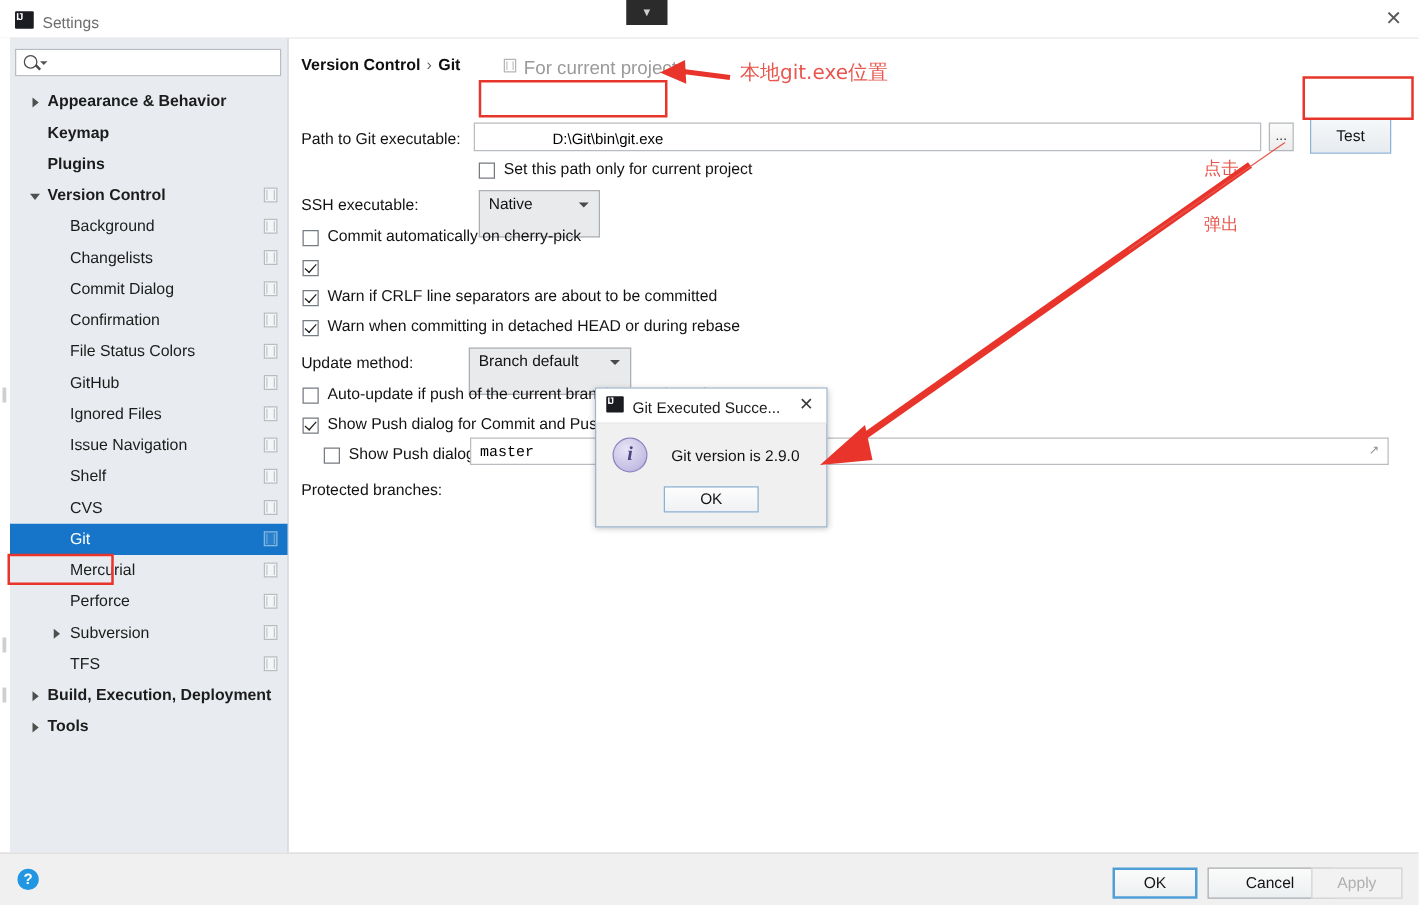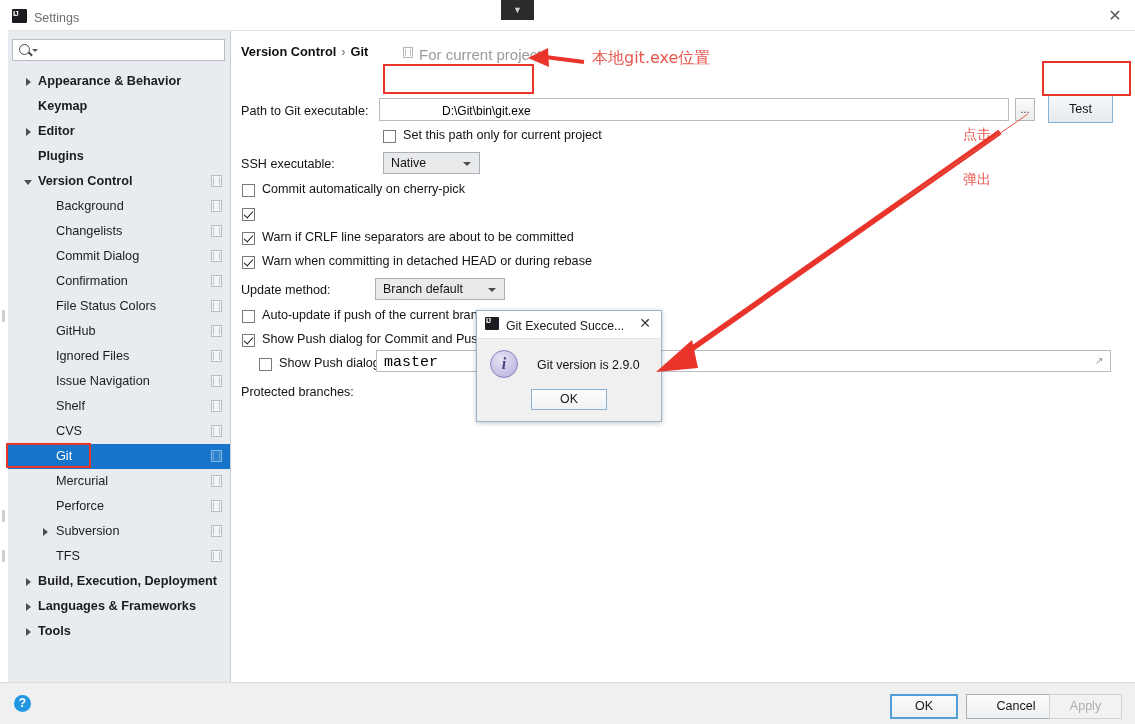--- a/index.html
+++ b/index.html
@@ -60,26 +60,26 @@
 
   .pathfield{position:absolute;left:148px;top:67px;width:630px;height:23px;background:#fff;border:1px solid #b9bcc0;box-sizing:border-box;}
   .pathfield input{position:absolute;left:24px;top:3px;width:610px;height:16px;border:0;outline:none;font-size:12px;background:transparent;font-family:"Liberation Sans",sans-serif;margin-left:36px;}
   .btn-dots{position:absolute;left:784px;top:67px;width:20px;height:23px;background:linear-gradient(#fbfbfb,#ececec);border:1px solid #b3b6ba;box-sizing:border-box;font-size:11px;text-align:center;line-height:20px;color:#333;cursor:default;}
   .btn-test{position:absolute;left:817px;top:64px;width:65px;height:28px;background:linear-gradient(#f6f8fa,#e6ebef);border:1px solid #8ab2d4;box-sizing:border-box;font-size:12.5px;text-align:center;line-height:26px;color:#161616;cursor:default;}
 
   .cb{position:absolute;width:13px;height:13px;border:1px solid #767b80;background:#fff;box-sizing:border-box;cursor:default;}
   .cb.on::after{content:"";position:absolute;left:3px;top:0px;width:4px;height:8px;border:solid #1d1d1d;border-width:0 1.6px 1.6px 0;transform:rotate(42deg);}
   .cbtext{position:absolute;font-size:12.6px;color:#131313;white-space:nowrap;}
 
-  .combo{position:absolute;background:#e9eaec;border:1px solid #acb0b4;box-sizing:border-box;height:22px;cursor:default;}
+  .combo{position:absolute;background:#e9eaec;border:1px solid #acb0b4;box-sizing:border-box;height:38px;cursor:default;}
   .combo .cv{position:absolute;left:7px;top:3px;font-size:12.4px;color:#121212;}
   .combo .cc{position:absolute;right:8px;top:9px;width:0;height:0;border-left:4px solid transparent;border-right:4px solid transparent;border-top:4.5px solid #4a4a4a;}
 
   .branchfield{position:absolute;left:376px;top:350px;width:735px;height:22px;background:#fff;border:1px solid #b9bcc0;box-sizing:border-box;}
-  .branchfield input{position:absolute;left:5px;top:2px;width:690px;height:16px;border:0;outline:none;font-size:15px;font-family:"Liberation Mono","DejaVu Sans Mono",monospace;background:transparent;}
+  .branchfield input{position:absolute;left:5px;top:2px;width:690px;height:16px;border:0;outline:none;font-size:12px;font-family:"Liberation Mono","DejaVu Sans Mono",monospace;background:transparent;}
   .expando{position:absolute;right:4px;top:5px;width:11px;height:11px;color:#8d9196;font-size:10px;line-height:10px;cursor:default;}
 
   
   .bottom{position:absolute;left:0;top:682px;width:1135px;height:42px;background:#f0f0f0;border-top:1px solid #dcdcdc;}
   .help{position:absolute;left:14px;top:12px;width:17px;height:17px;border-radius:50%;background:#2196e3;color:#fff;font-size:12px;font-weight:bold;text-align:center;line-height:17px;cursor:default;}
   .bbtn{position:absolute;top:11px;height:25px;background:linear-gradient(#fbfbfb,#eceff1);border:1px solid #a9adb1;box-sizing:border-box;font-size:12.5px;text-align:center;line-height:23px;color:#151515;cursor:default;}
   .bbtn.focus{border:2px solid #4f9fd6;line-height:21px;}
   .bbtn.disabled{color:#aeaeae;background:#f2f2f2;border-color:#d2d2d2;}
 
   
@@ -127,24 +127,20 @@
     </div>
     <div class="tree" id="tree">
         <div class="node bold">
           <span class="arrow" style="left: 16px; top: 8px;"></span>
           <span class="lbl" style="left: 30px;">Appearance &amp; Behavior</span>
         </div>
         <div class="node bold">
           <span class="lbl" style="left: 30px;">Keymap</span>
         </div>
         <div class="node bold">
-          <span class="arrow" style="left: 16px; top: 8px;"></span>
-          <span class="lbl" style="left: 30px;">Editor</span>
-        </div>
-        <div class="node bold">
           <span class="lbl" style="left: 30px;">Plugins</span>
         </div>
         <div class="node bold">
           <span class="arrow open" style="left: 16px; top: 8px;"></span>
           <span class="lbl" style="left: 30px;">Version Control</span>
           <span class="doticon"></span>
         </div>
         <div class="node">
           <span class="lbl" style="left: 48px;">Background</span>
           <span class="doticon"></span>
@@ -202,24 +198,20 @@
           <span class="lbl" style="left: 48px;">Subversion</span>
           <span class="doticon"></span>
         </div>
         <div class="node">
           <span class="lbl" style="left: 48px;">TFS</span>
           <span class="doticon"></span>
         </div>
         <div class="node bold">
           <span class="arrow" style="left: 16px; top: 8px;"></span>
           <span class="lbl" style="left: 30px;">Build, Execution, Deployment</span>
-        </div>
-        <div class="node bold">
-          <span class="arrow" style="left: 16px; top: 8px;"></span>
-          <span class="lbl" style="left: 30px;">Languages &amp; Frameworks</span>
         </div>
         <div class="node bold">
           <span class="arrow" style="left: 16px; top: 8px;"></span>
           <span class="lbl" style="left: 30px;">Tools</span>
         </div>
       </div>
   </div>
 
   <div class="main">
 

